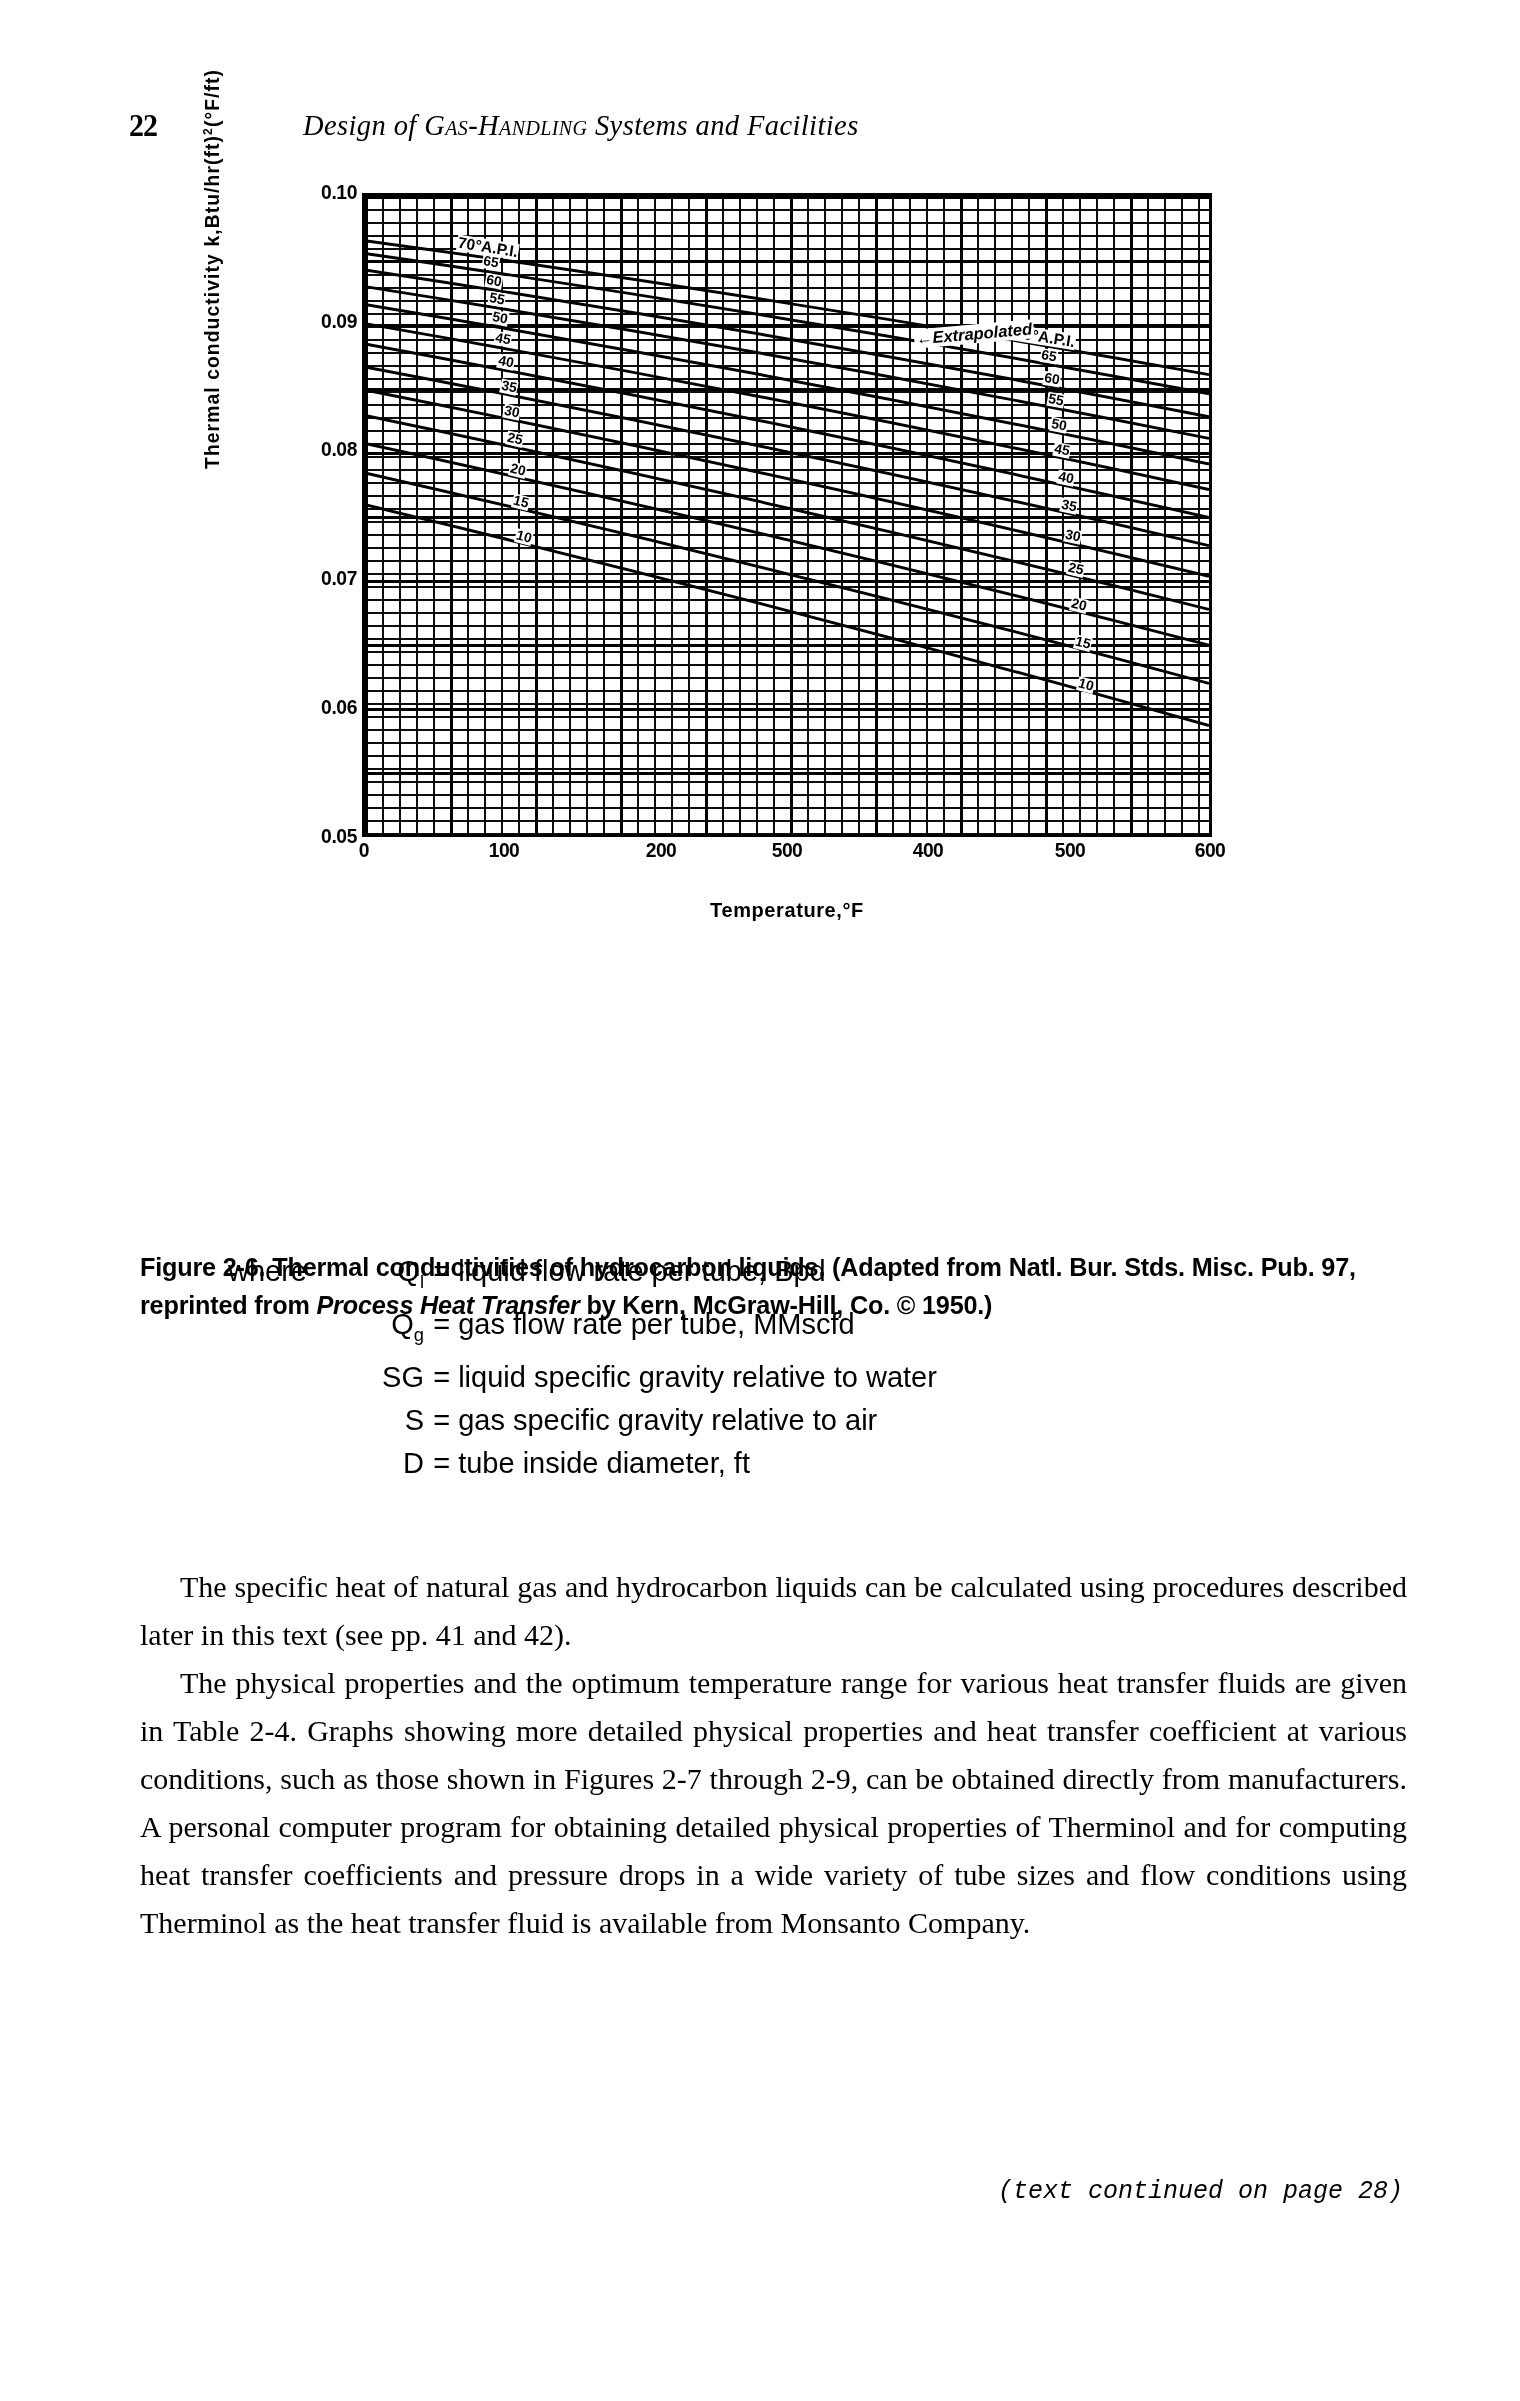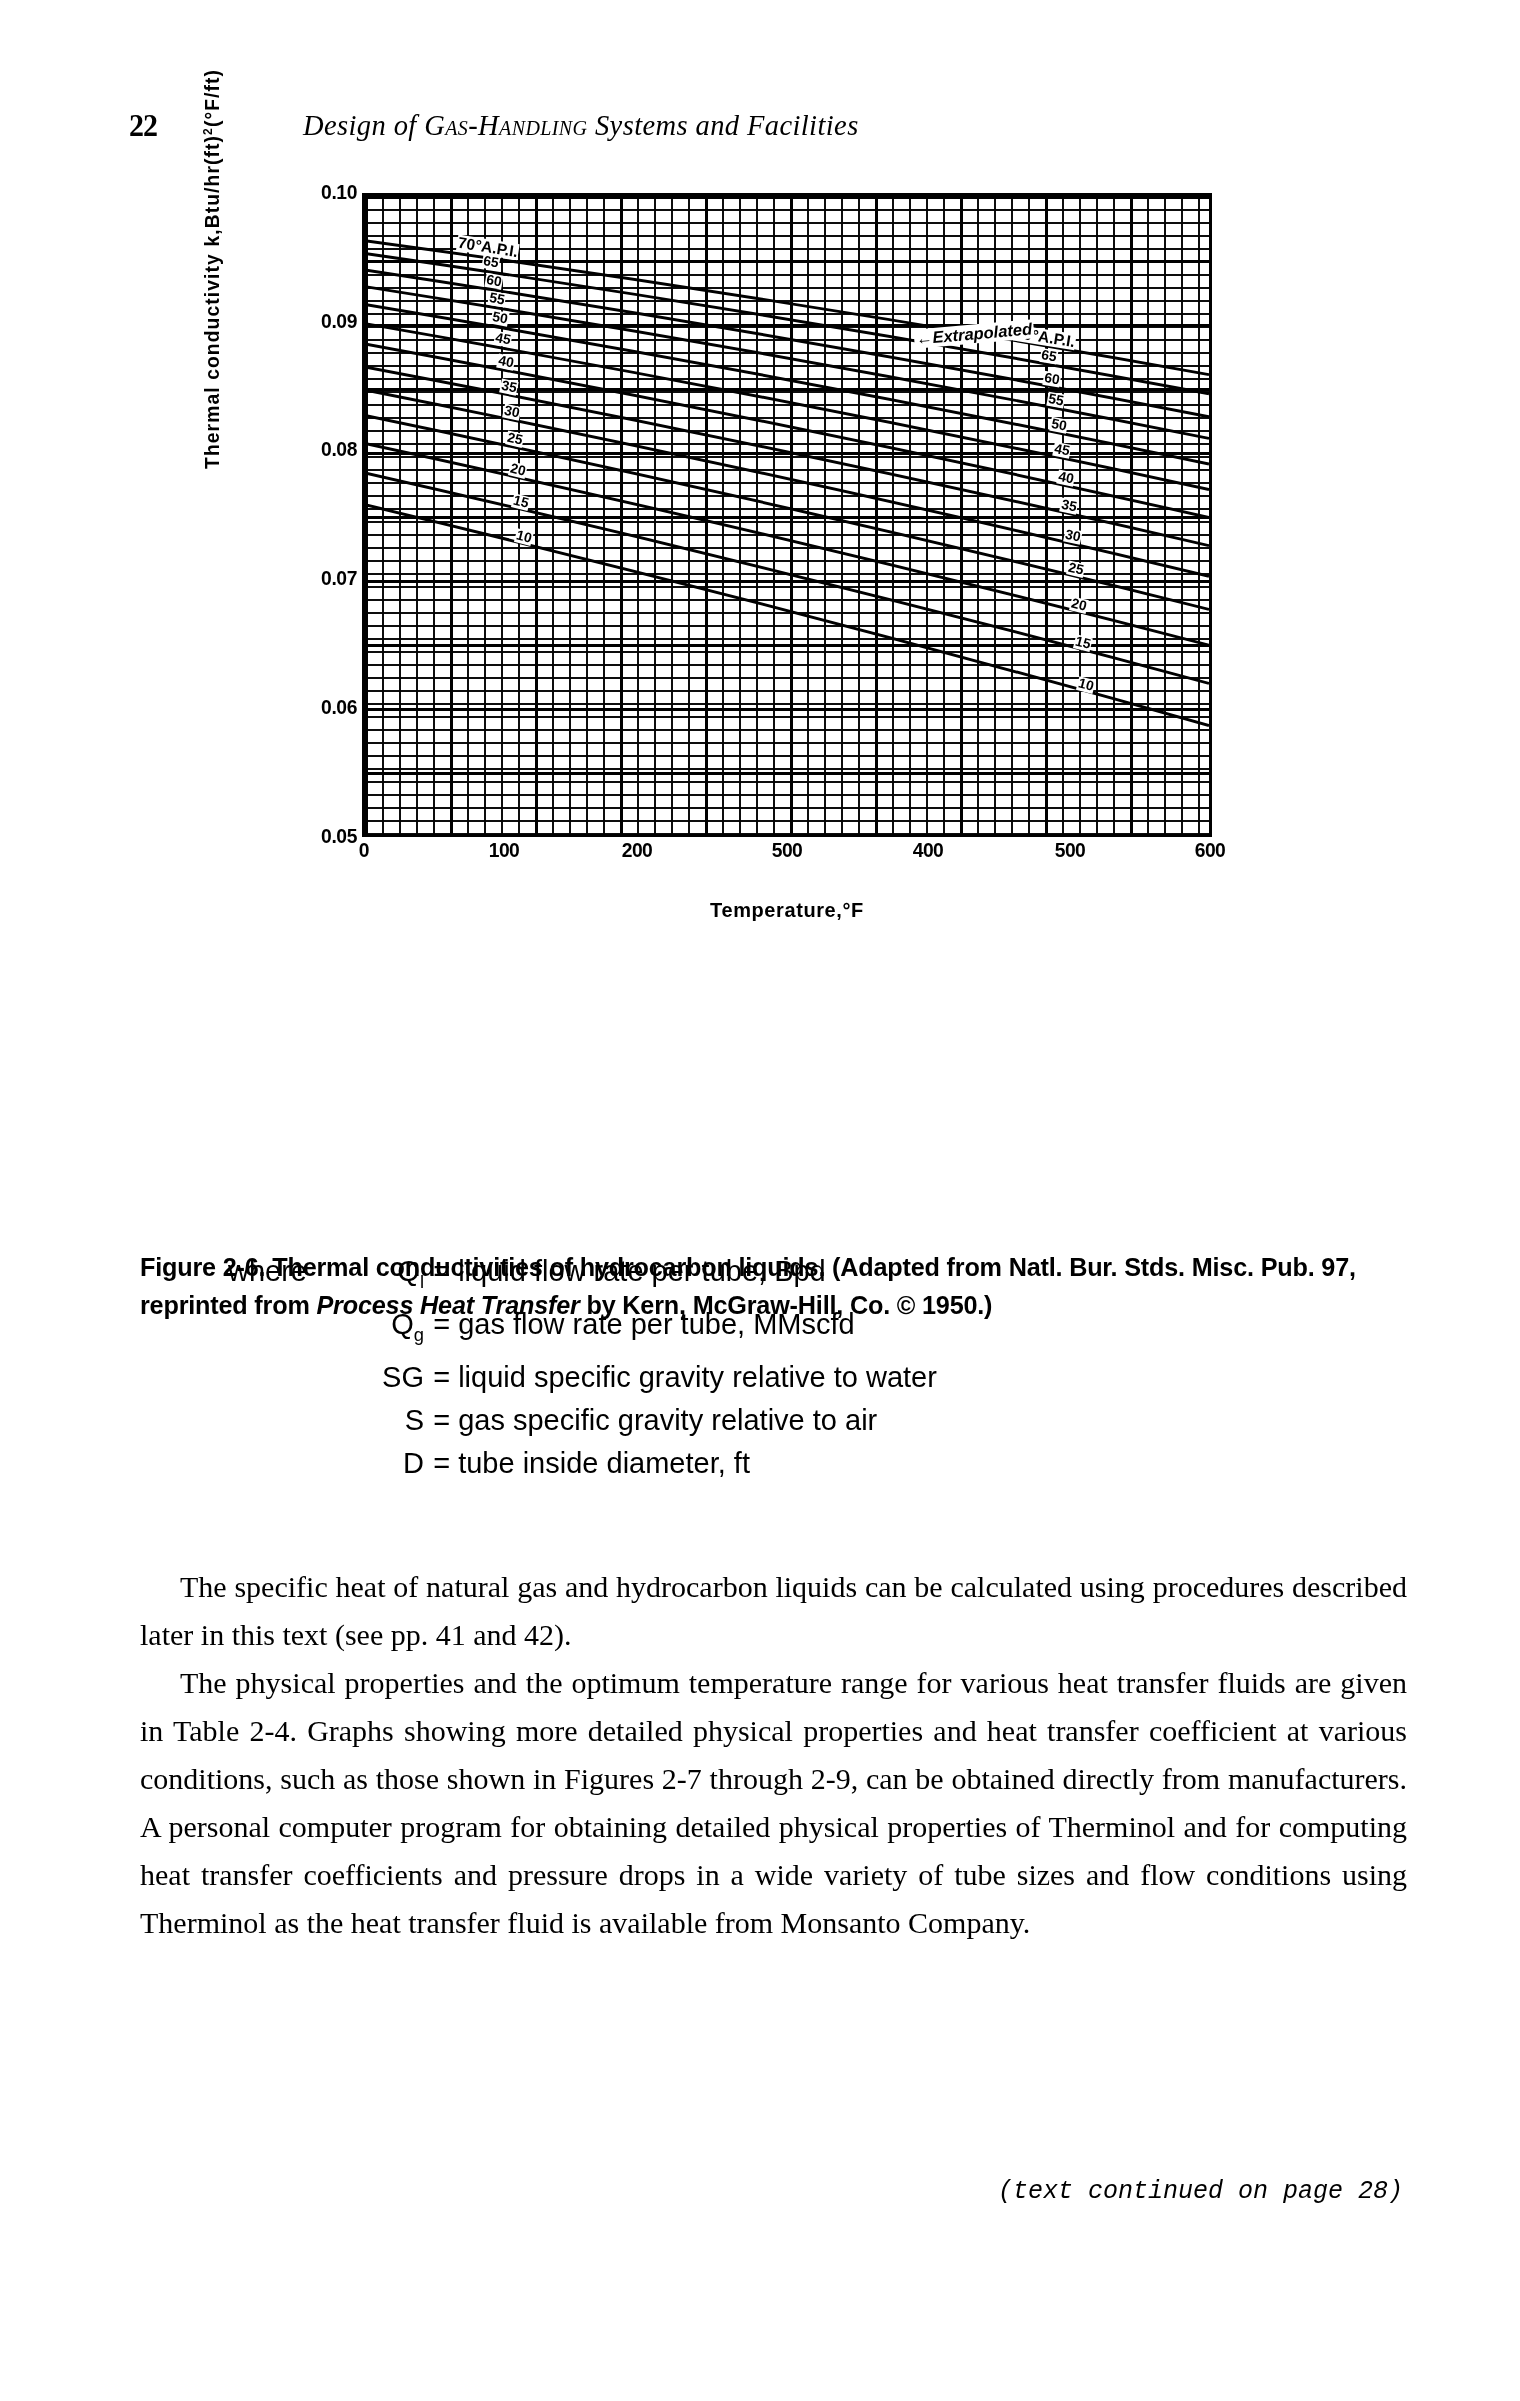--- a/index.html
+++ b/index.html
@@ -330,21 +330,21 @@
           <div class="curve-label small" style="left: 718px; top: 454px; transform: translate(-50%, -100%) rotate(14.0217deg);">15</div>
           <div class="curve-label small" style="left: 721px; top: 496px; transform: translate(-50%, -100%) rotate(14.6728deg);">10</div>
         </div>
 
       <div class="extrapolated-note" id="extrap-note" style="left: 609px; top: 138px; transform: translate(-50%, -50%) rotate(-5deg);"><span>←</span><span>Extrapolated</span></div>
     </div>
 
     <div class="x-ticklabels">
       <span style="left:1.8px">0</span>
       <span style="left:142px">100</span>
-      <span style="left:275px">200</span>
+      <span style="left:299px">200</span>
       <span style="left:425px">500</span>
       <span style="left:566px">400</span>
       <span style="left:708px">500</span>
       <span style="left:848px">600</span>
     </div>
 
     <div class="x-axis-title">Temperature,°F</div>
   </div>
 
   <div class="caption">

